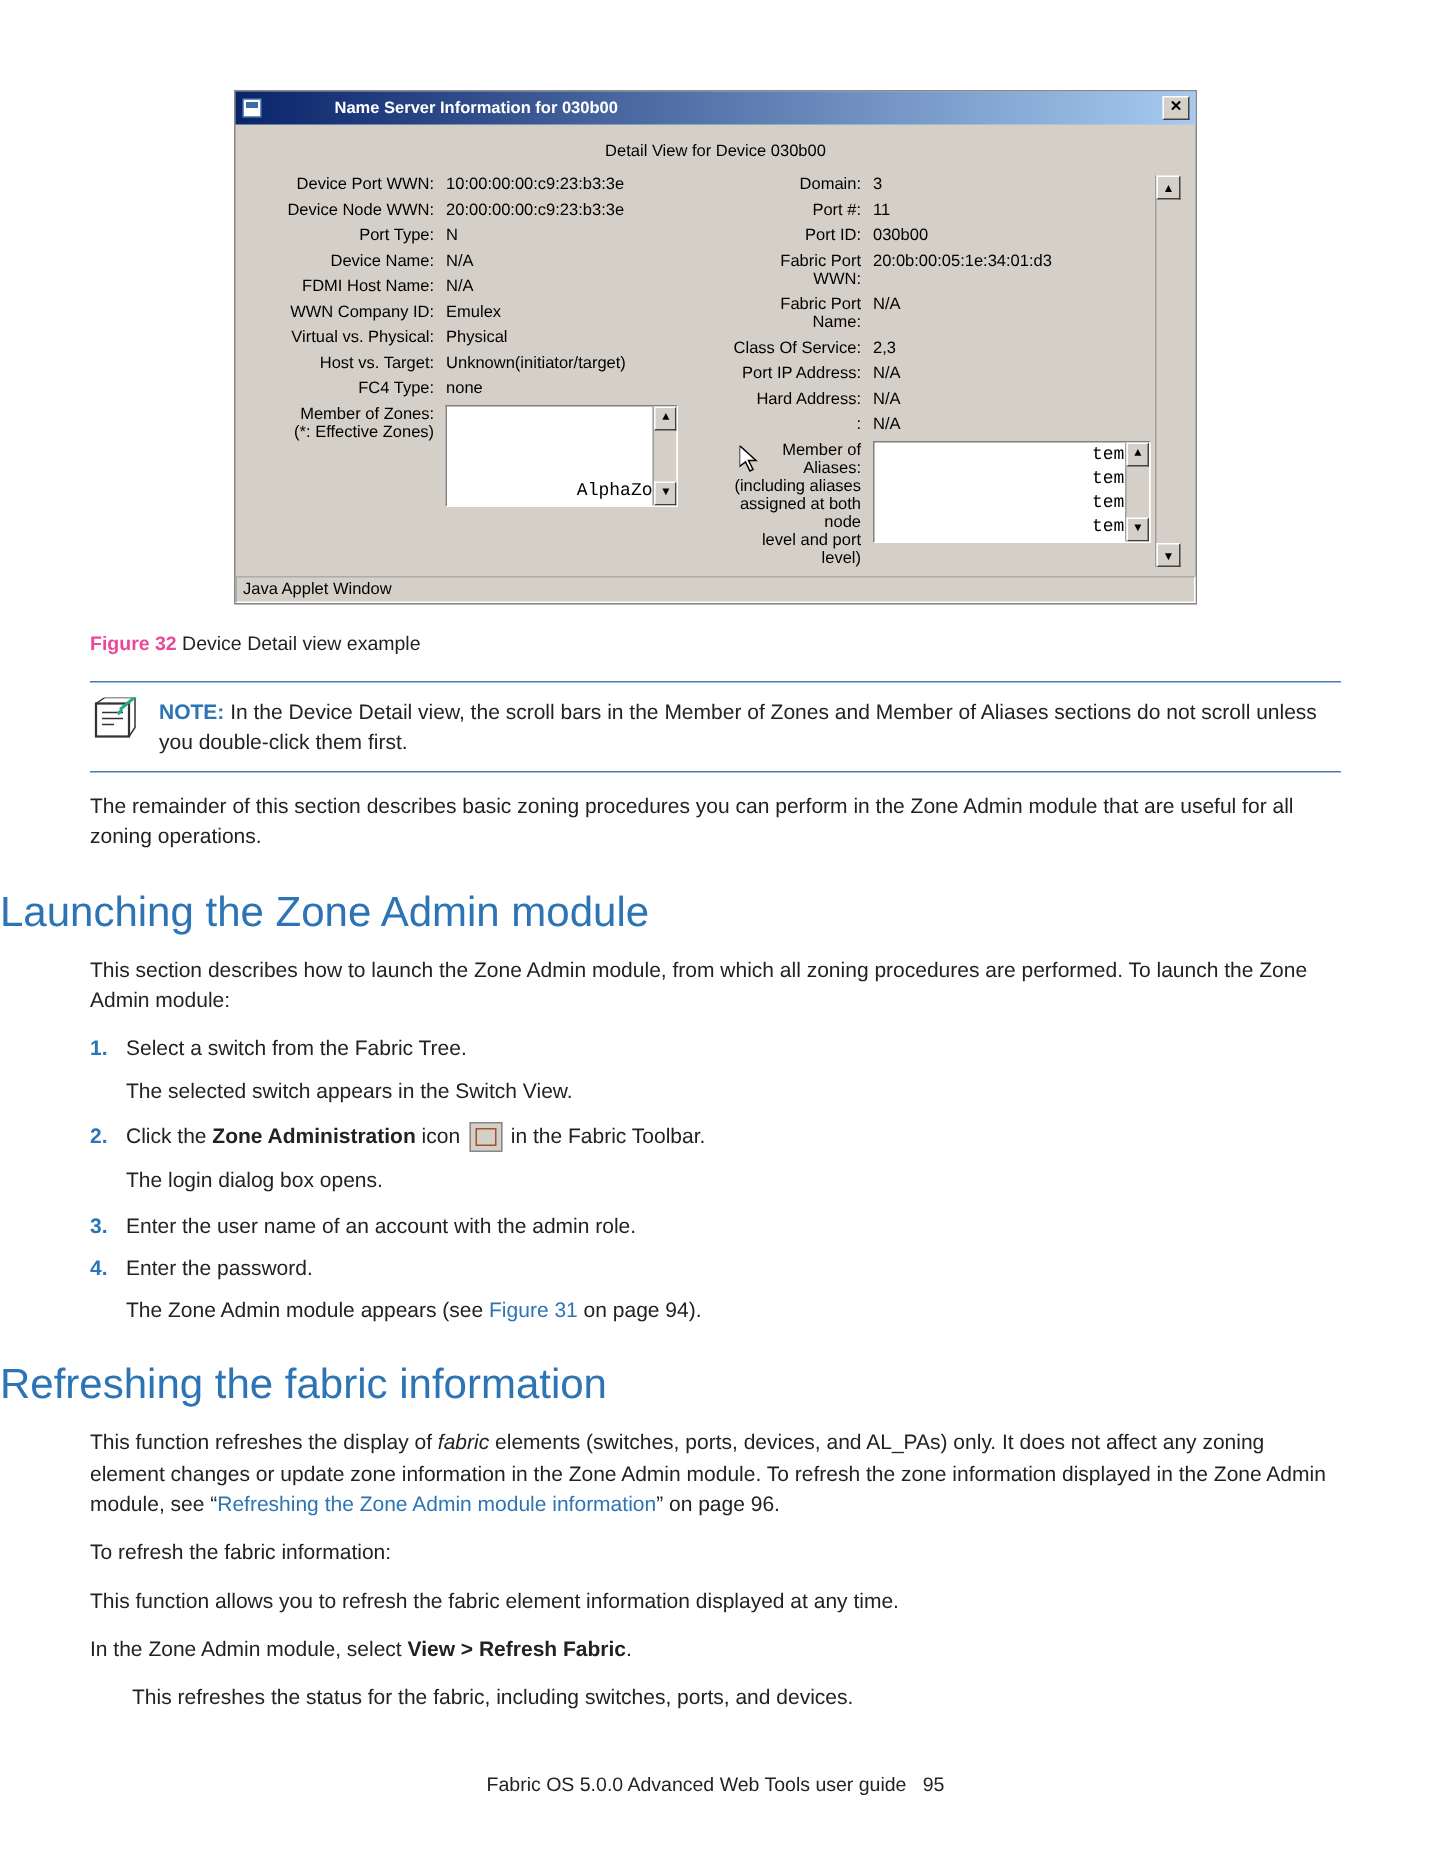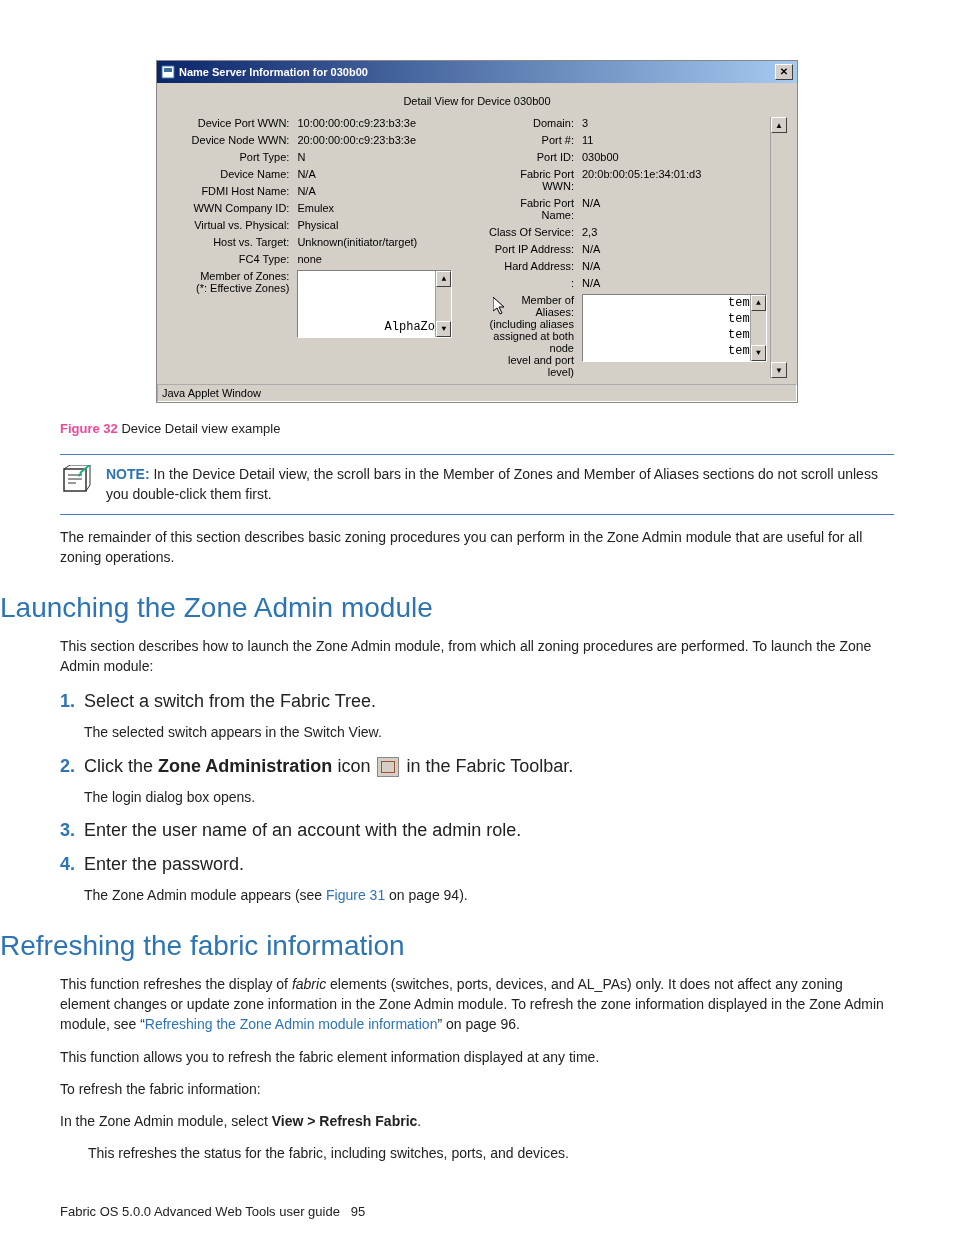--- a/index.html
+++ b/index.html
@@ -24,20 +24,21 @@
     font-size: 11px;
     color: #000;
   }
   .titlebar {
     background: linear-gradient(to right, #0a246a, #a6caf0);
     color: #fff;
     font-weight: bold;
     padding: 3px 4px;
     display: flex;
     align-items: center;
+    gap: 44px;
   }
   .win-icon {
     width: 14px; height: 14px;
     margin-right: 4px;
     display: inline-flex;
     align-items: center; justify-content: center;
   }
   .win-icon svg { display:block; }
   .titlebar .spacer { flex: 1; }
   .close-btn {
@@ -168,21 +169,21 @@
     font-size: 28px;
     color: #2d74b5;
     margin: 24px 0 8px -60px;
   }
   .indented { margin-left: 28px; }
   ol.steps {
     list-style: none;
     padding-left: 0;
     margin: 8px 0;
     counter-reset: step;
-    font-size: 18px;
+    font-size: 14px;
     line-height: 1.45;
   }
   ol.steps > li {
     counter-increment: step;
     margin: 8px 0 4px 0;
     padding-left: 24px;
     position: relative;
   }
   ol.steps > li::before {
     content: counter(step) ".";
@@ -207,21 +208,21 @@
     margin: 0 2px;
   }
   .toolbar-icon::before {
     content: "";
     position: absolute; inset: 3px;
     border: 1px solid #a0522d;
   }
   .bold { font-weight: bold; }
   .italic { font-style: italic; }
   .footer {
-    text-align: left;
+    text-align: center;
     font-size: 13px;
     margin-top: 40px;
     color: #222;
   }
 </style>
 </head>
 <body>
 
 <div class="page">
 
@@ -368,22 +369,22 @@
     <li><span>Enter the password.</span></li>
   </ol>
   <p class="substep">
     <span>The Zone Admin module appears (see </span><span class="link">Figure 31</span><span> on page 94).</span>
   </p>
 
   <h2 class="section">Refreshing the fabric information</h2>
   <p class="body-para">
     <span>This function refreshes the display of </span><span class="italic">fabric</span><span> elements (switches, ports, devices, and AL_PAs) only. It does not affect any zoning element changes or update zone information in the Zone Admin module. To refresh the zone information displayed in the Zone Admin module, see “</span><span class="link">Refreshing the Zone Admin module information</span><span>” on page 96.</span>
   </p>
+  <p class="body-para">To refresh the fabric information:</p>
   <p class="body-para">This function allows you to refresh the fabric element information displayed at any time.</p>
-  <p class="body-para">To refresh the fabric information:</p>
   <p class="body-para">
     <span>In the Zone Admin module, select </span><span class="bold">View &gt; Refresh Fabric</span><span>.</span>
   </p>
   <p class="body-para indented">This refreshes the status for the fabric, including switches, ports, and devices.</p>
 
   <div class="footer">
     <span>Fabric OS 5.0.0 Advanced Web Tools user guide</span>&nbsp;&nbsp;&nbsp;<span>95</span>
   </div>
 </div>
 

